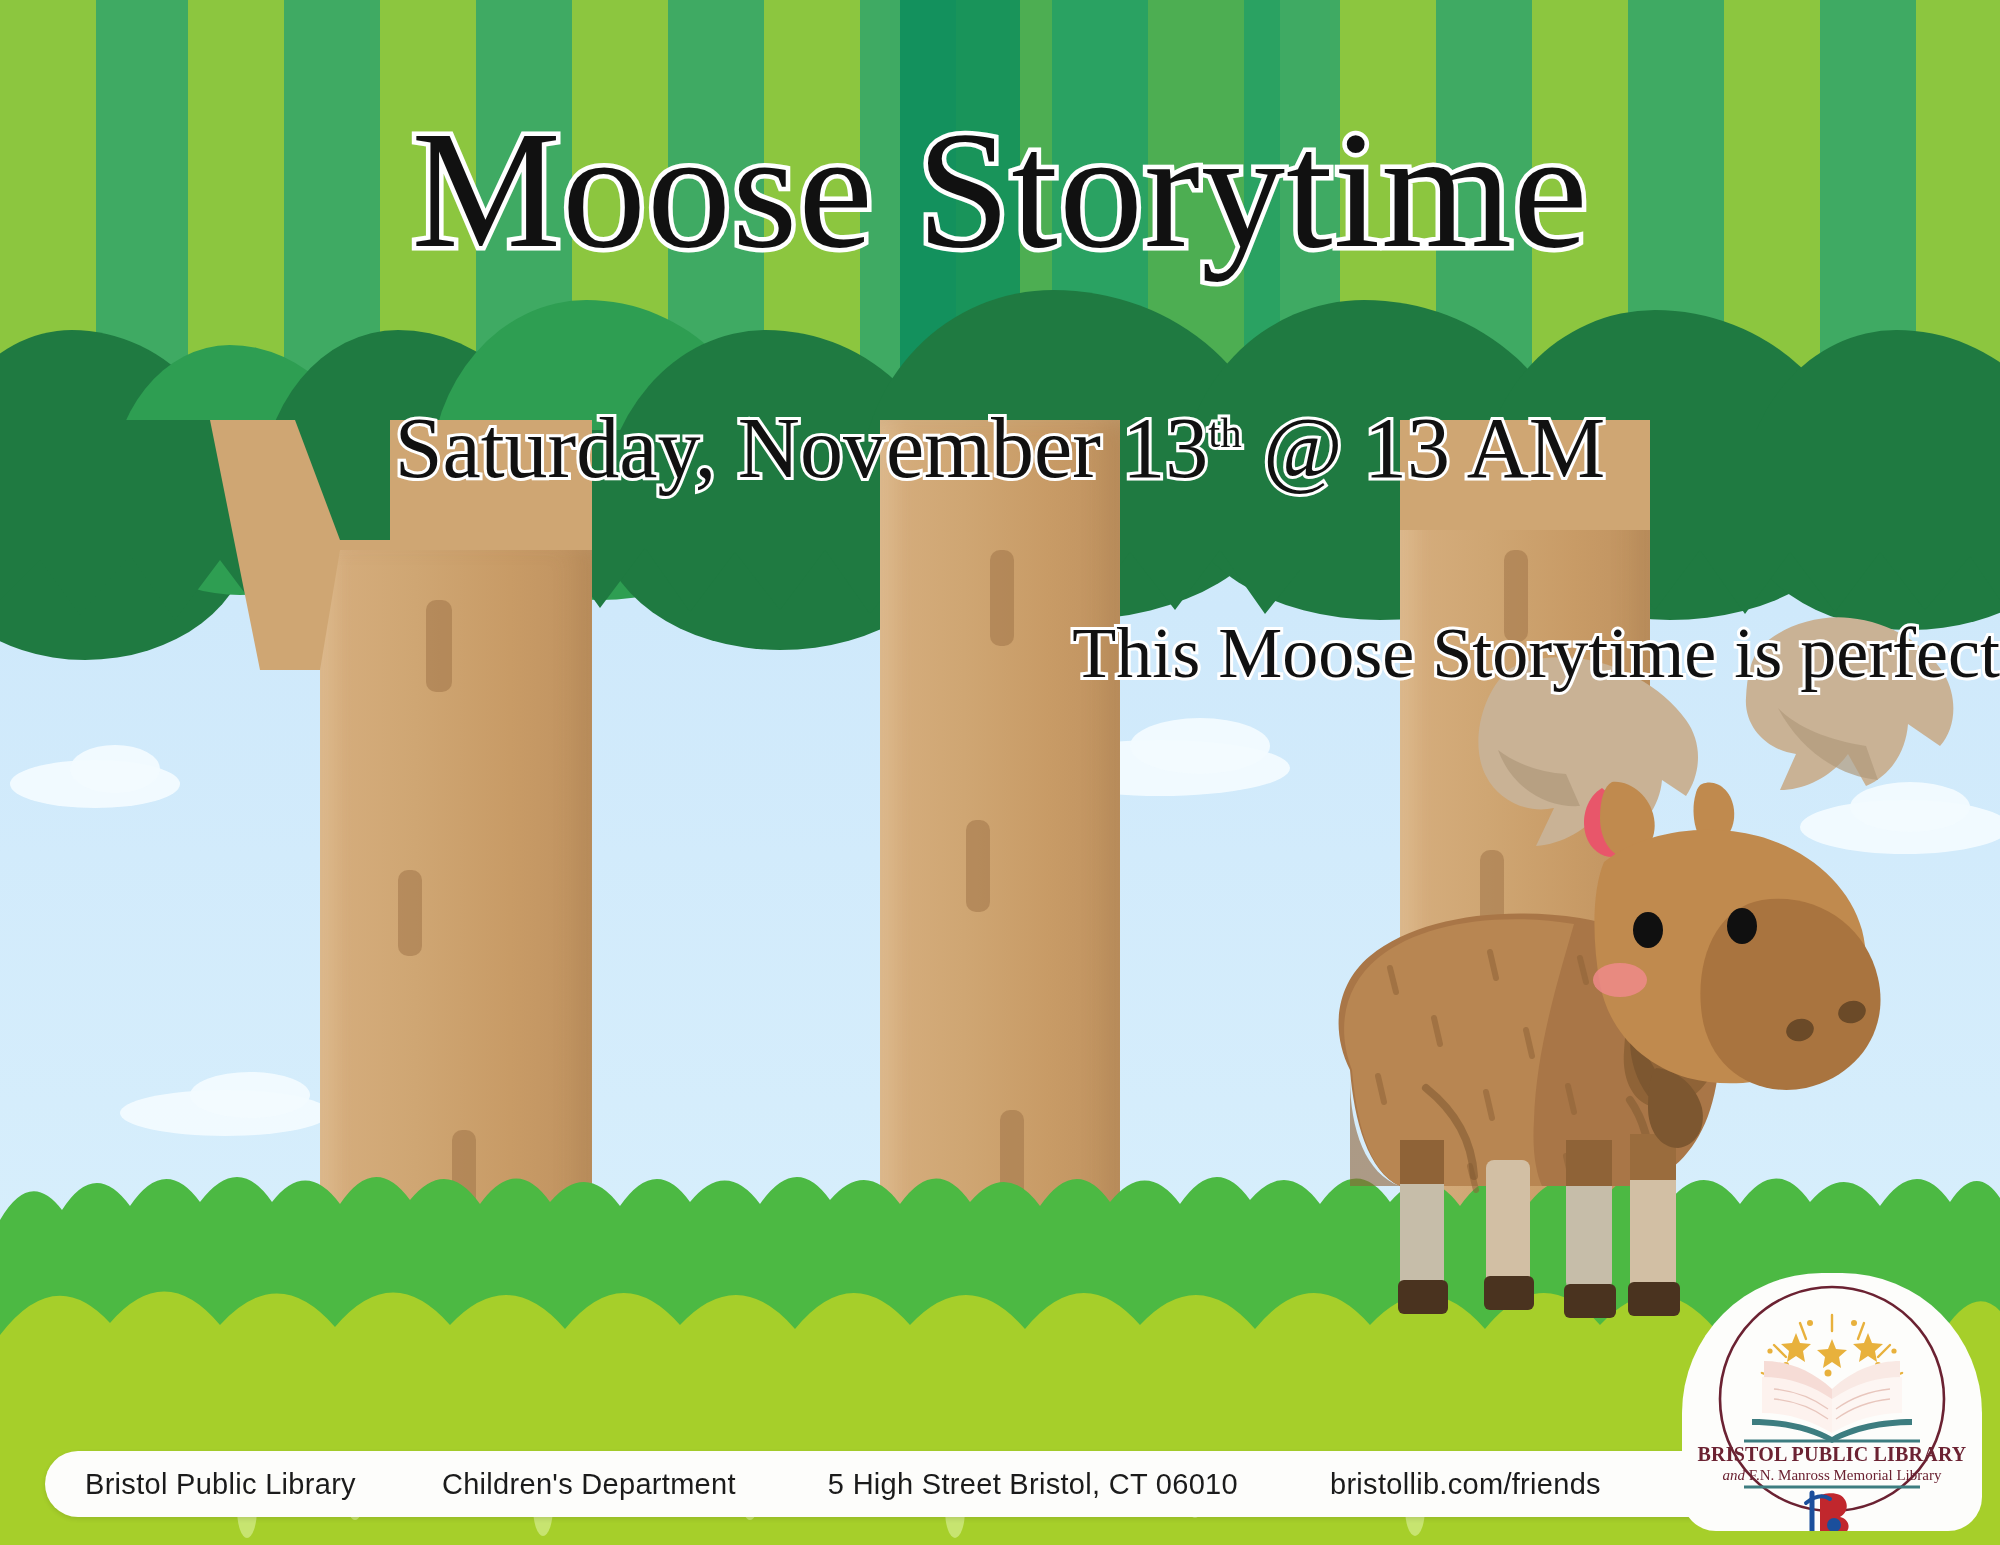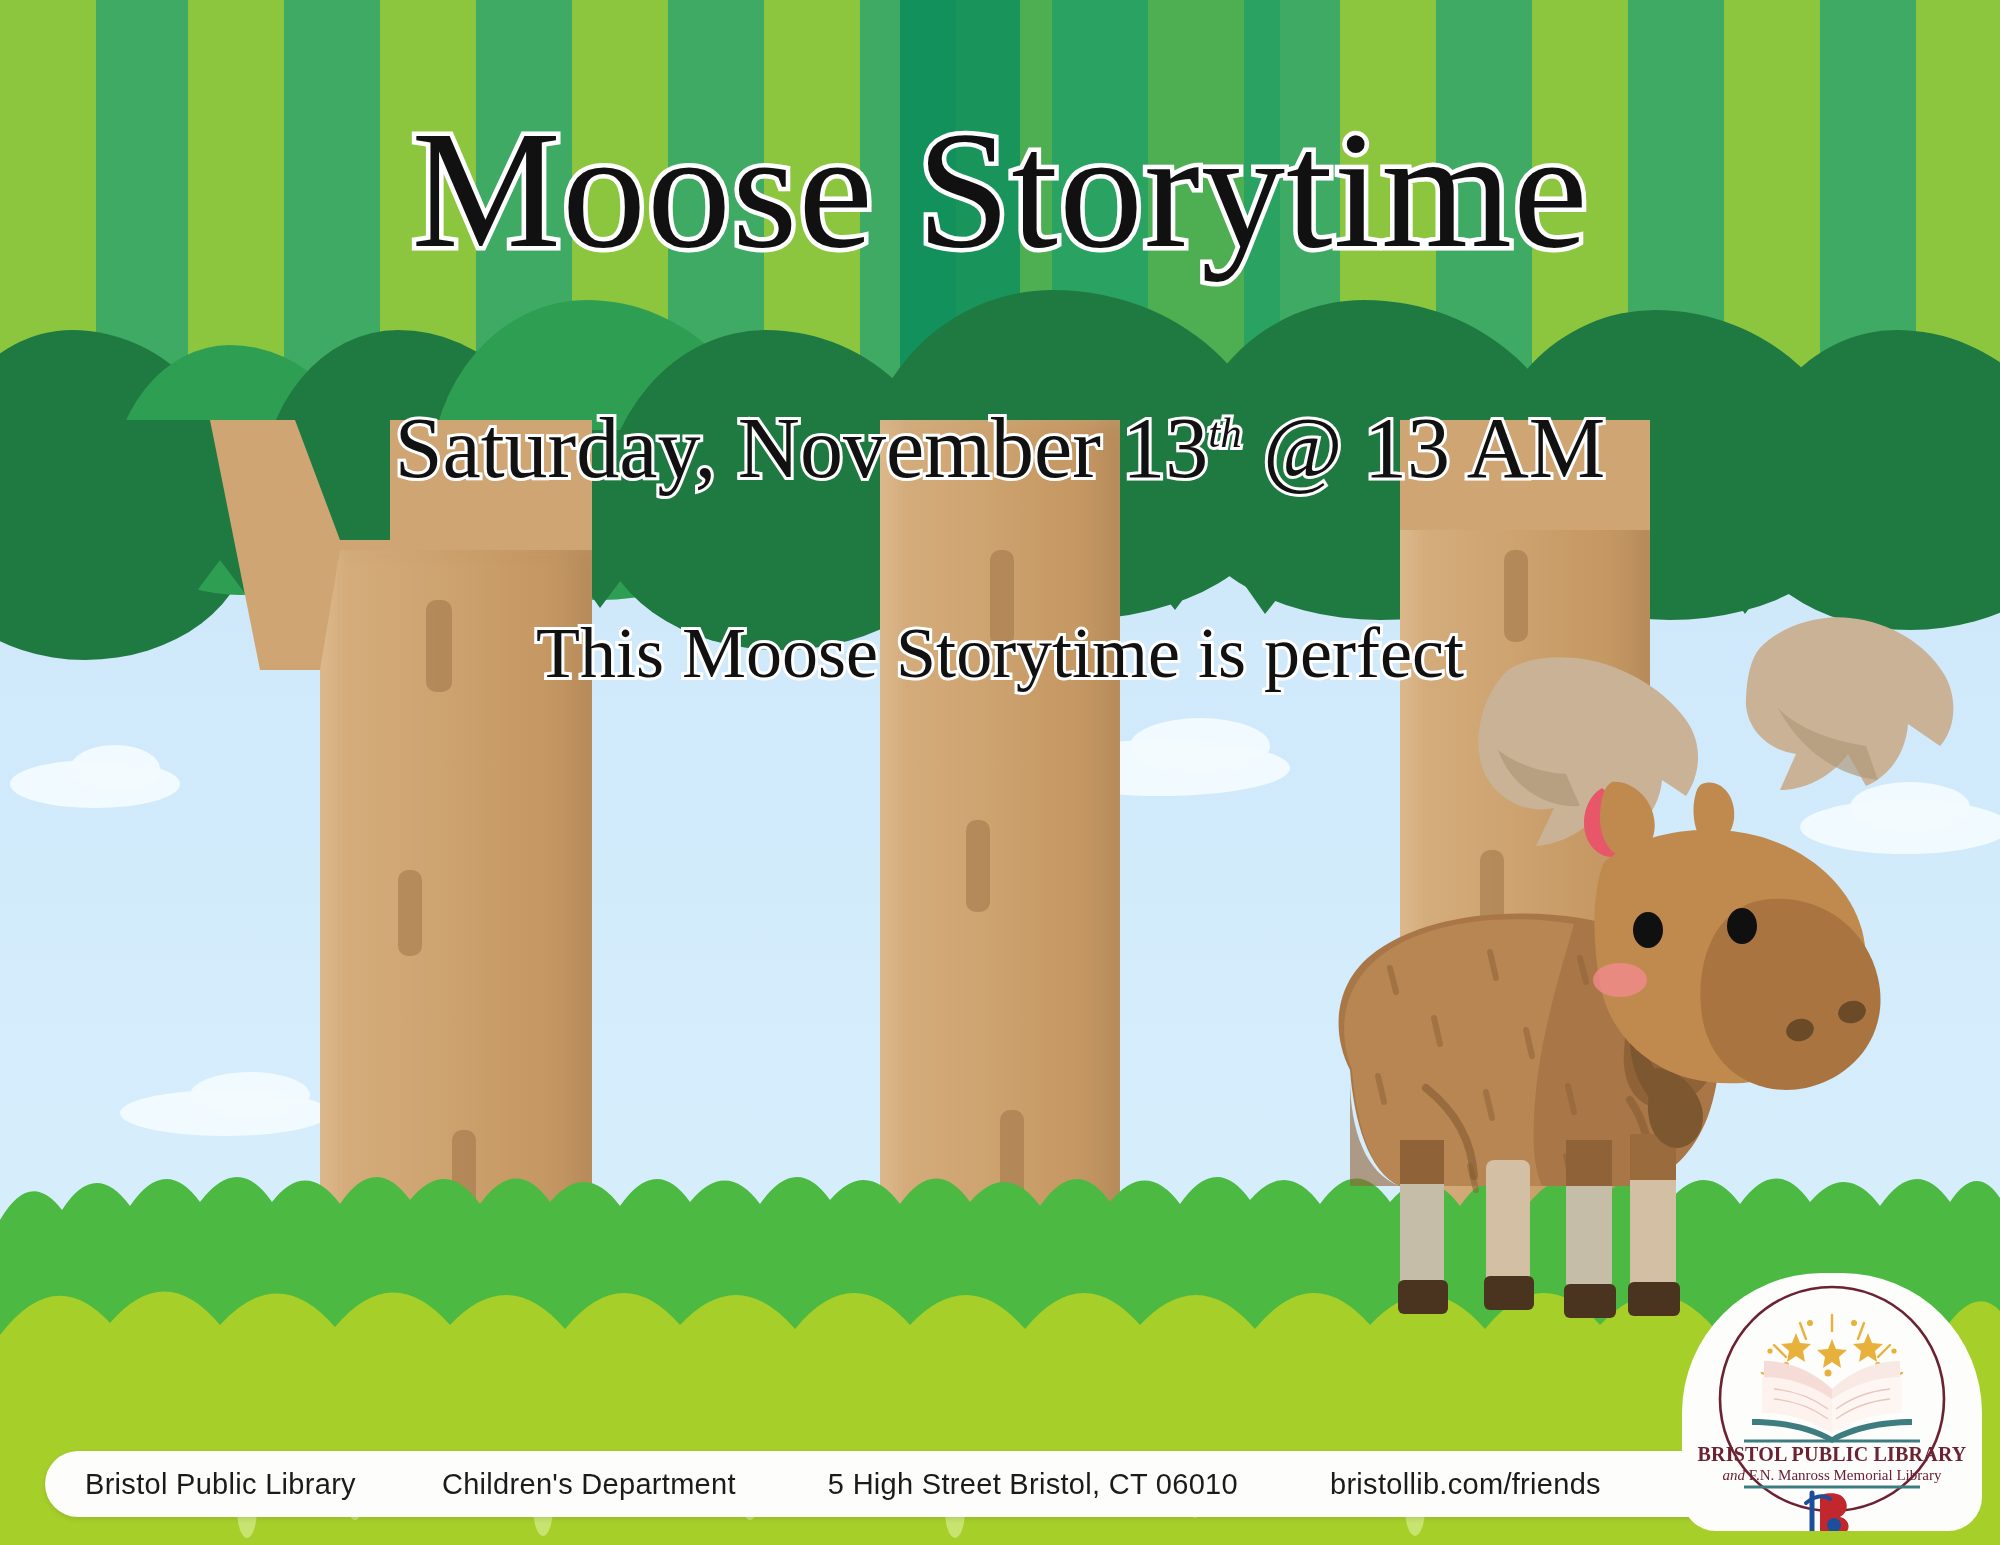--- a/index.html
+++ b/index.html
@@ -63,25 +63,25 @@
     paint-order: stroke fill;
     text-shadow:0 0 1px #fff;
   }
   .dateline{
     position:absolute; left:0; top:405px; width:2000px;
     text-align:center;
     font-size:86px; line-height:1; color:#111;
     -webkit-text-stroke:6px #ffffff;
     paint-order: stroke fill;
   }
-  .dateline sup{ font-size:.5em; vertical-align:super;font-style:italic; }
+  .dateline sup{ font-size:.5em; vertical-align:super; }
 
   .body1{
     position:absolute; left:0; top:615px; width:2000px;
-    text-align:center; font-size:72px; line-height:1.08; color:#111;
+    text-align:right; font-size:72px; line-height:1.08; color:#111;
     -webkit-text-stroke:6px #ffffff;
     paint-order: stroke fill;
   }
   .body2{
     position:absolute; left:0; top:880px; width:2000px;
     text-align:center; font-size:66px; line-height:1.1; color:#111;
     -webkit-text-stroke:6px #ffffff;
     paint-order: stroke fill;
   }
 

